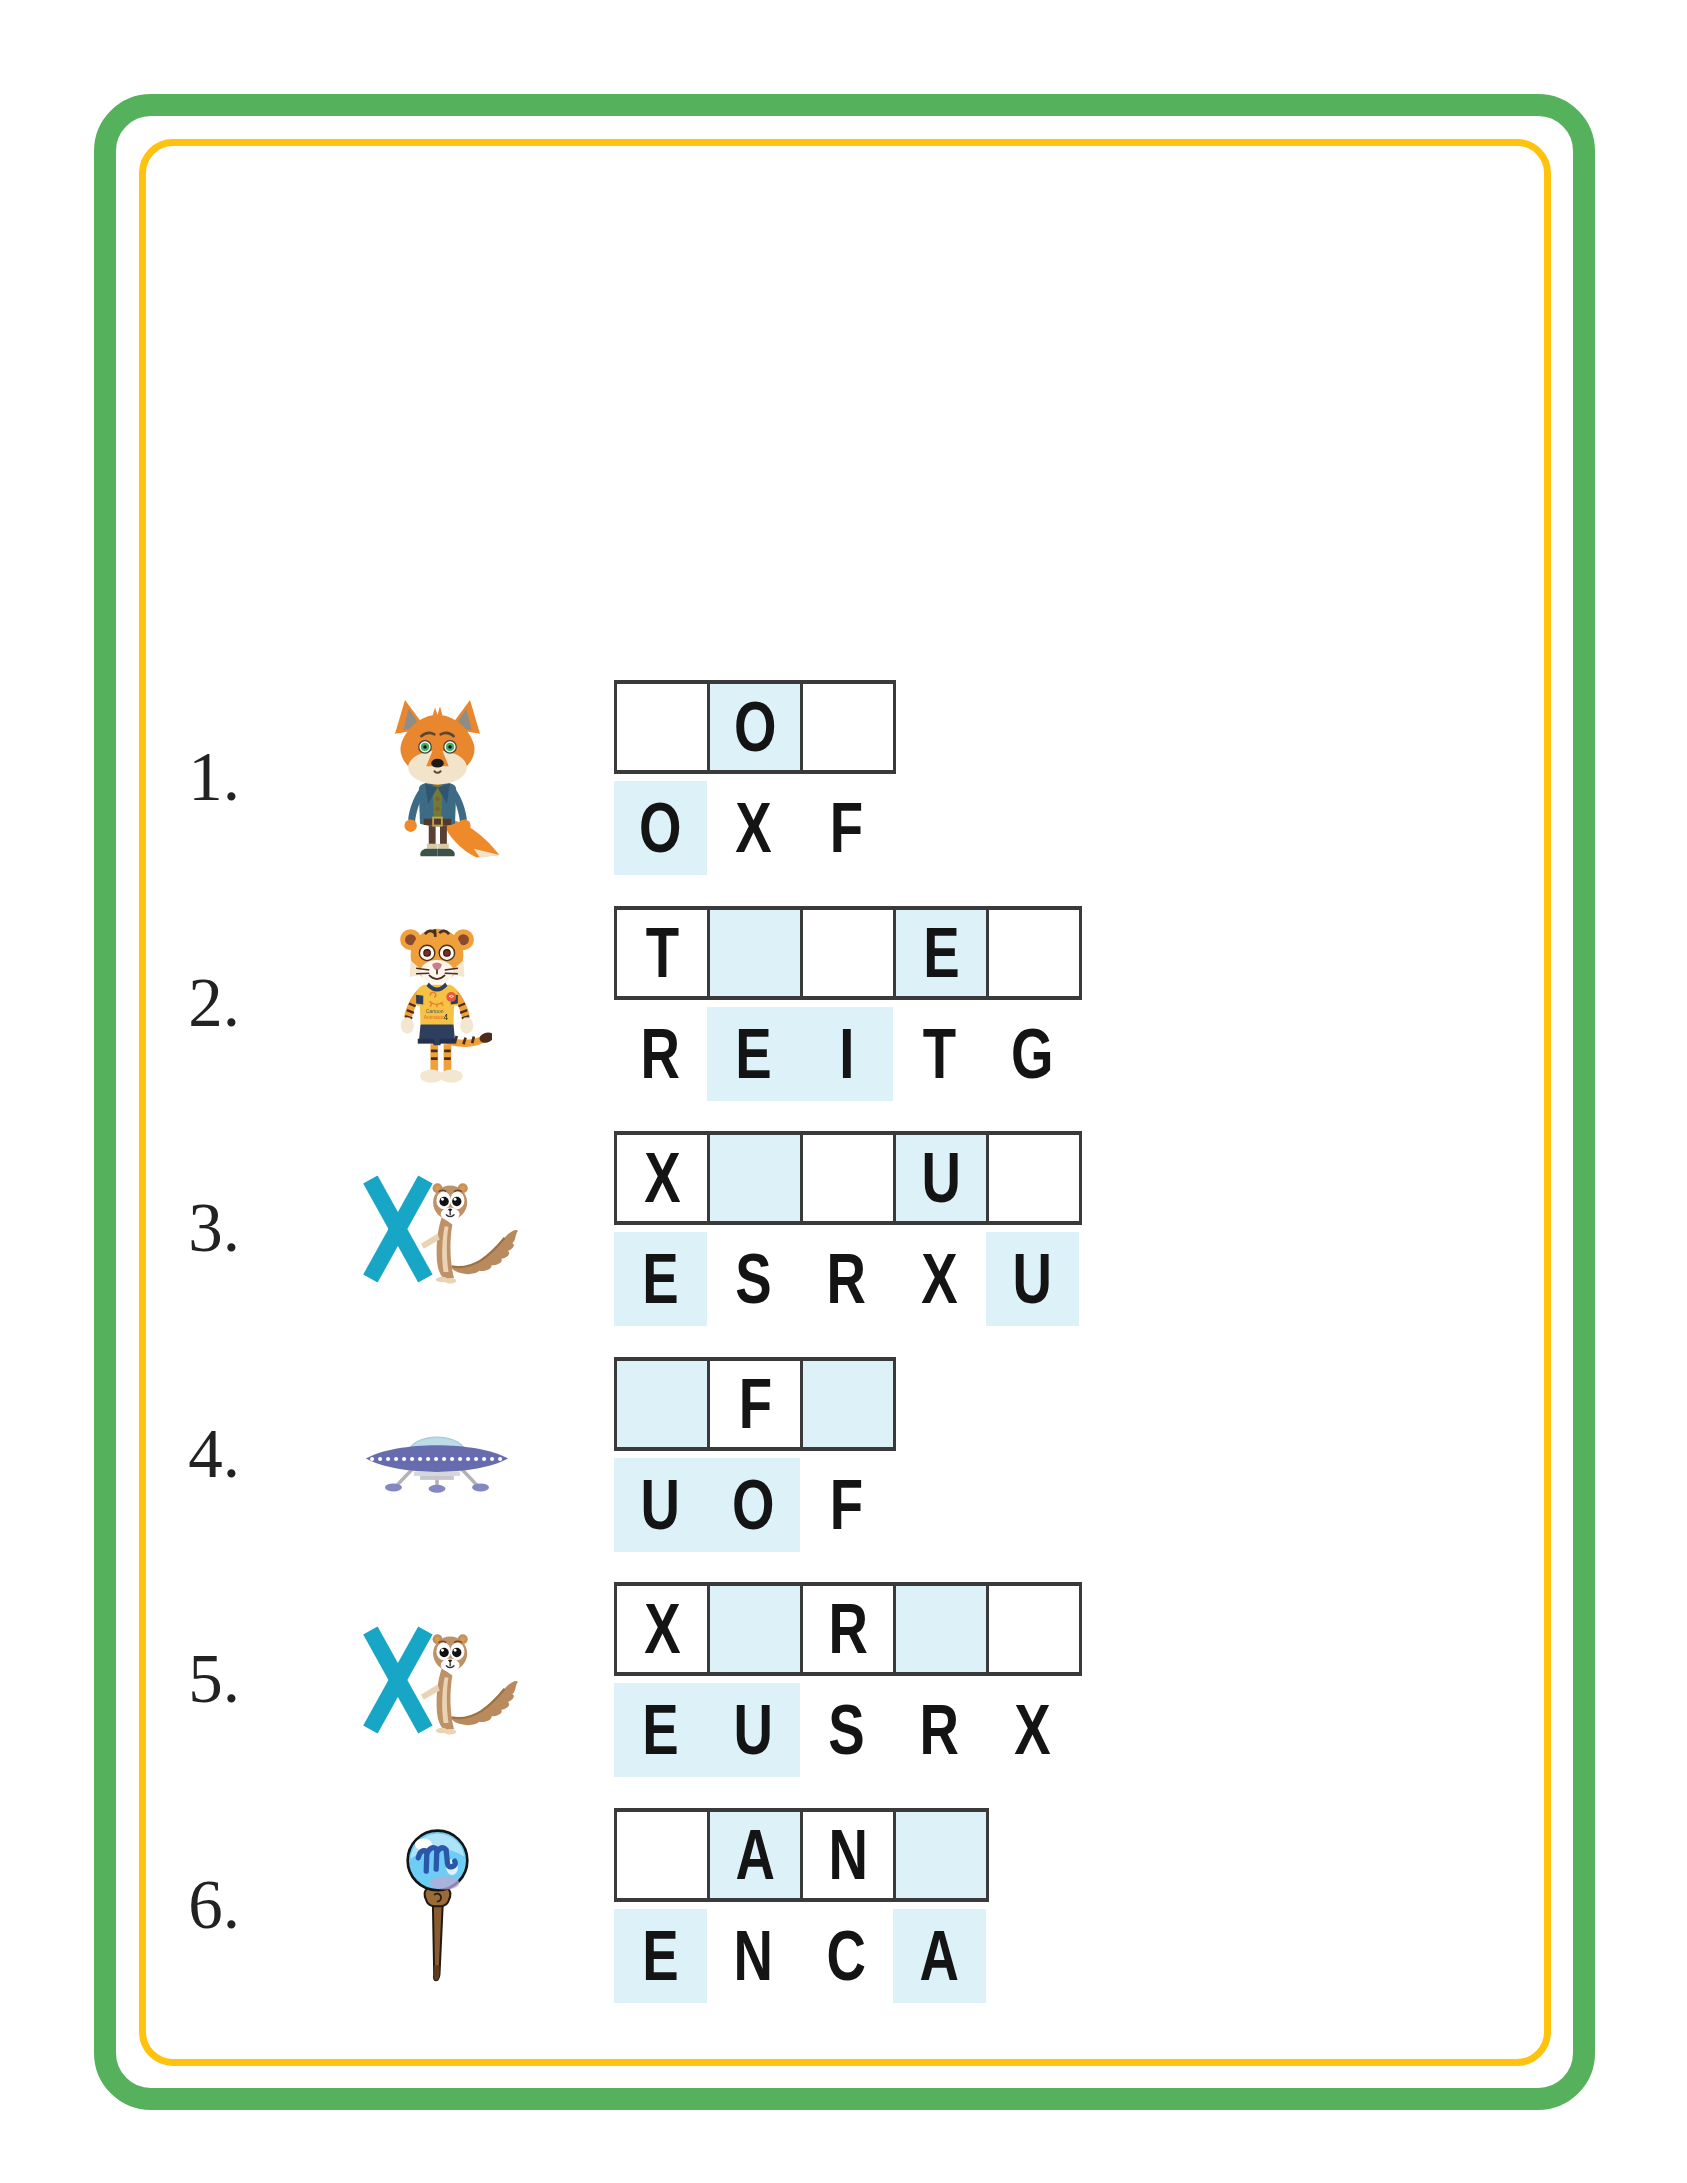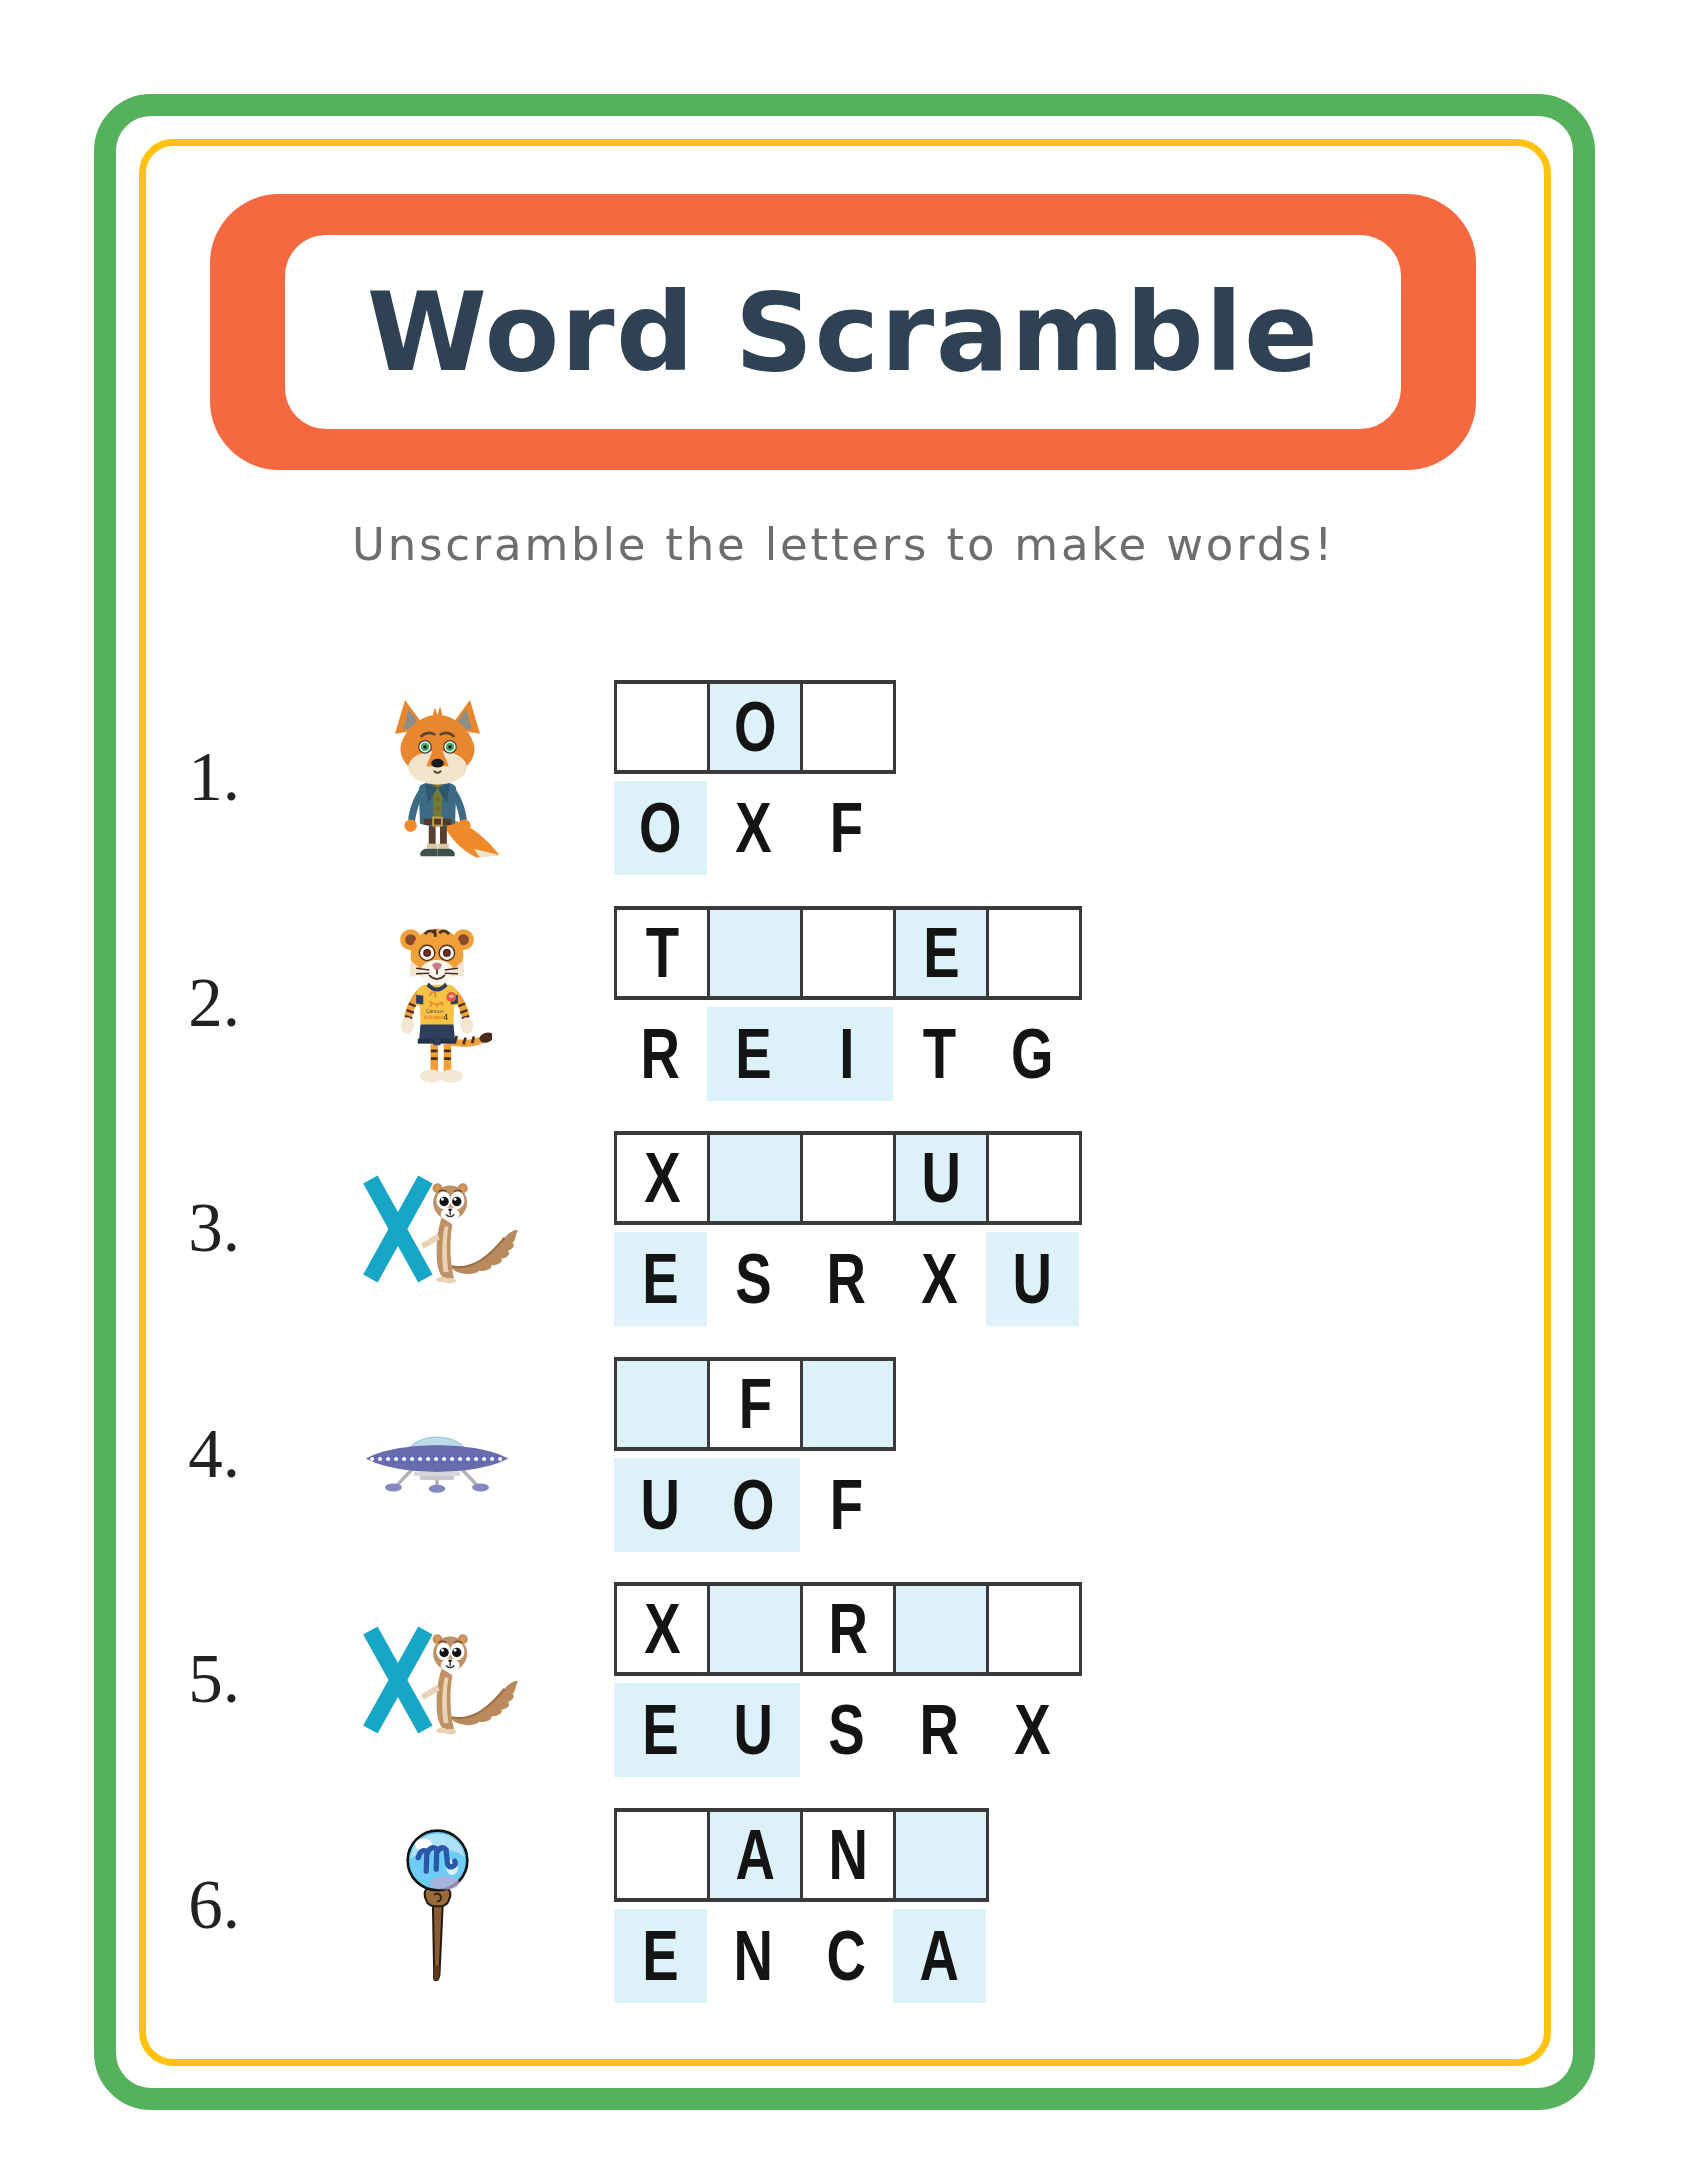--- a/index.html
+++ b/index.html
@@ -39,27 +39,21 @@
   .glyph{font-family:"Liberation Sans",sans-serif;font-weight:700;font-size:70px;
          color:#141414;transform:scaleX(0.78);transform-origin:center;}
 </style>
 </head>
 <body>
 
 <div class="page">
   <div class="green-frame"></div>
   <div class="yellow-frame"></div>
 
-  <div class="header-box">
-    <div class="header-inner">
-      <div class="title">Word Scramble</div>
-    </div>
-  </div>
-
-  <div class="subtitle">Unscramble the letters to make words!</div>
+
 
   <div class="rows">
   <div class="row" style="top: 680px;">
     <div class="num">1.</div>
     <div class="art">
   <svg width="125" height="163" viewBox="0 0 200 260">
     <path d="M116 196 C150 202 179 228 199 254 L162 258 C137 246 116 222 110 204 Z" fill="#ef8a2b"></path>
     <path d="M199 254 L158 244 L168 258 Z" fill="#f2e4cb"></path>
     <rect x="86" y="206" width="11" height="34" fill="#5a4033"></rect>
     <rect x="104" y="206" width="11" height="34" fill="#5a4033"></rect>

